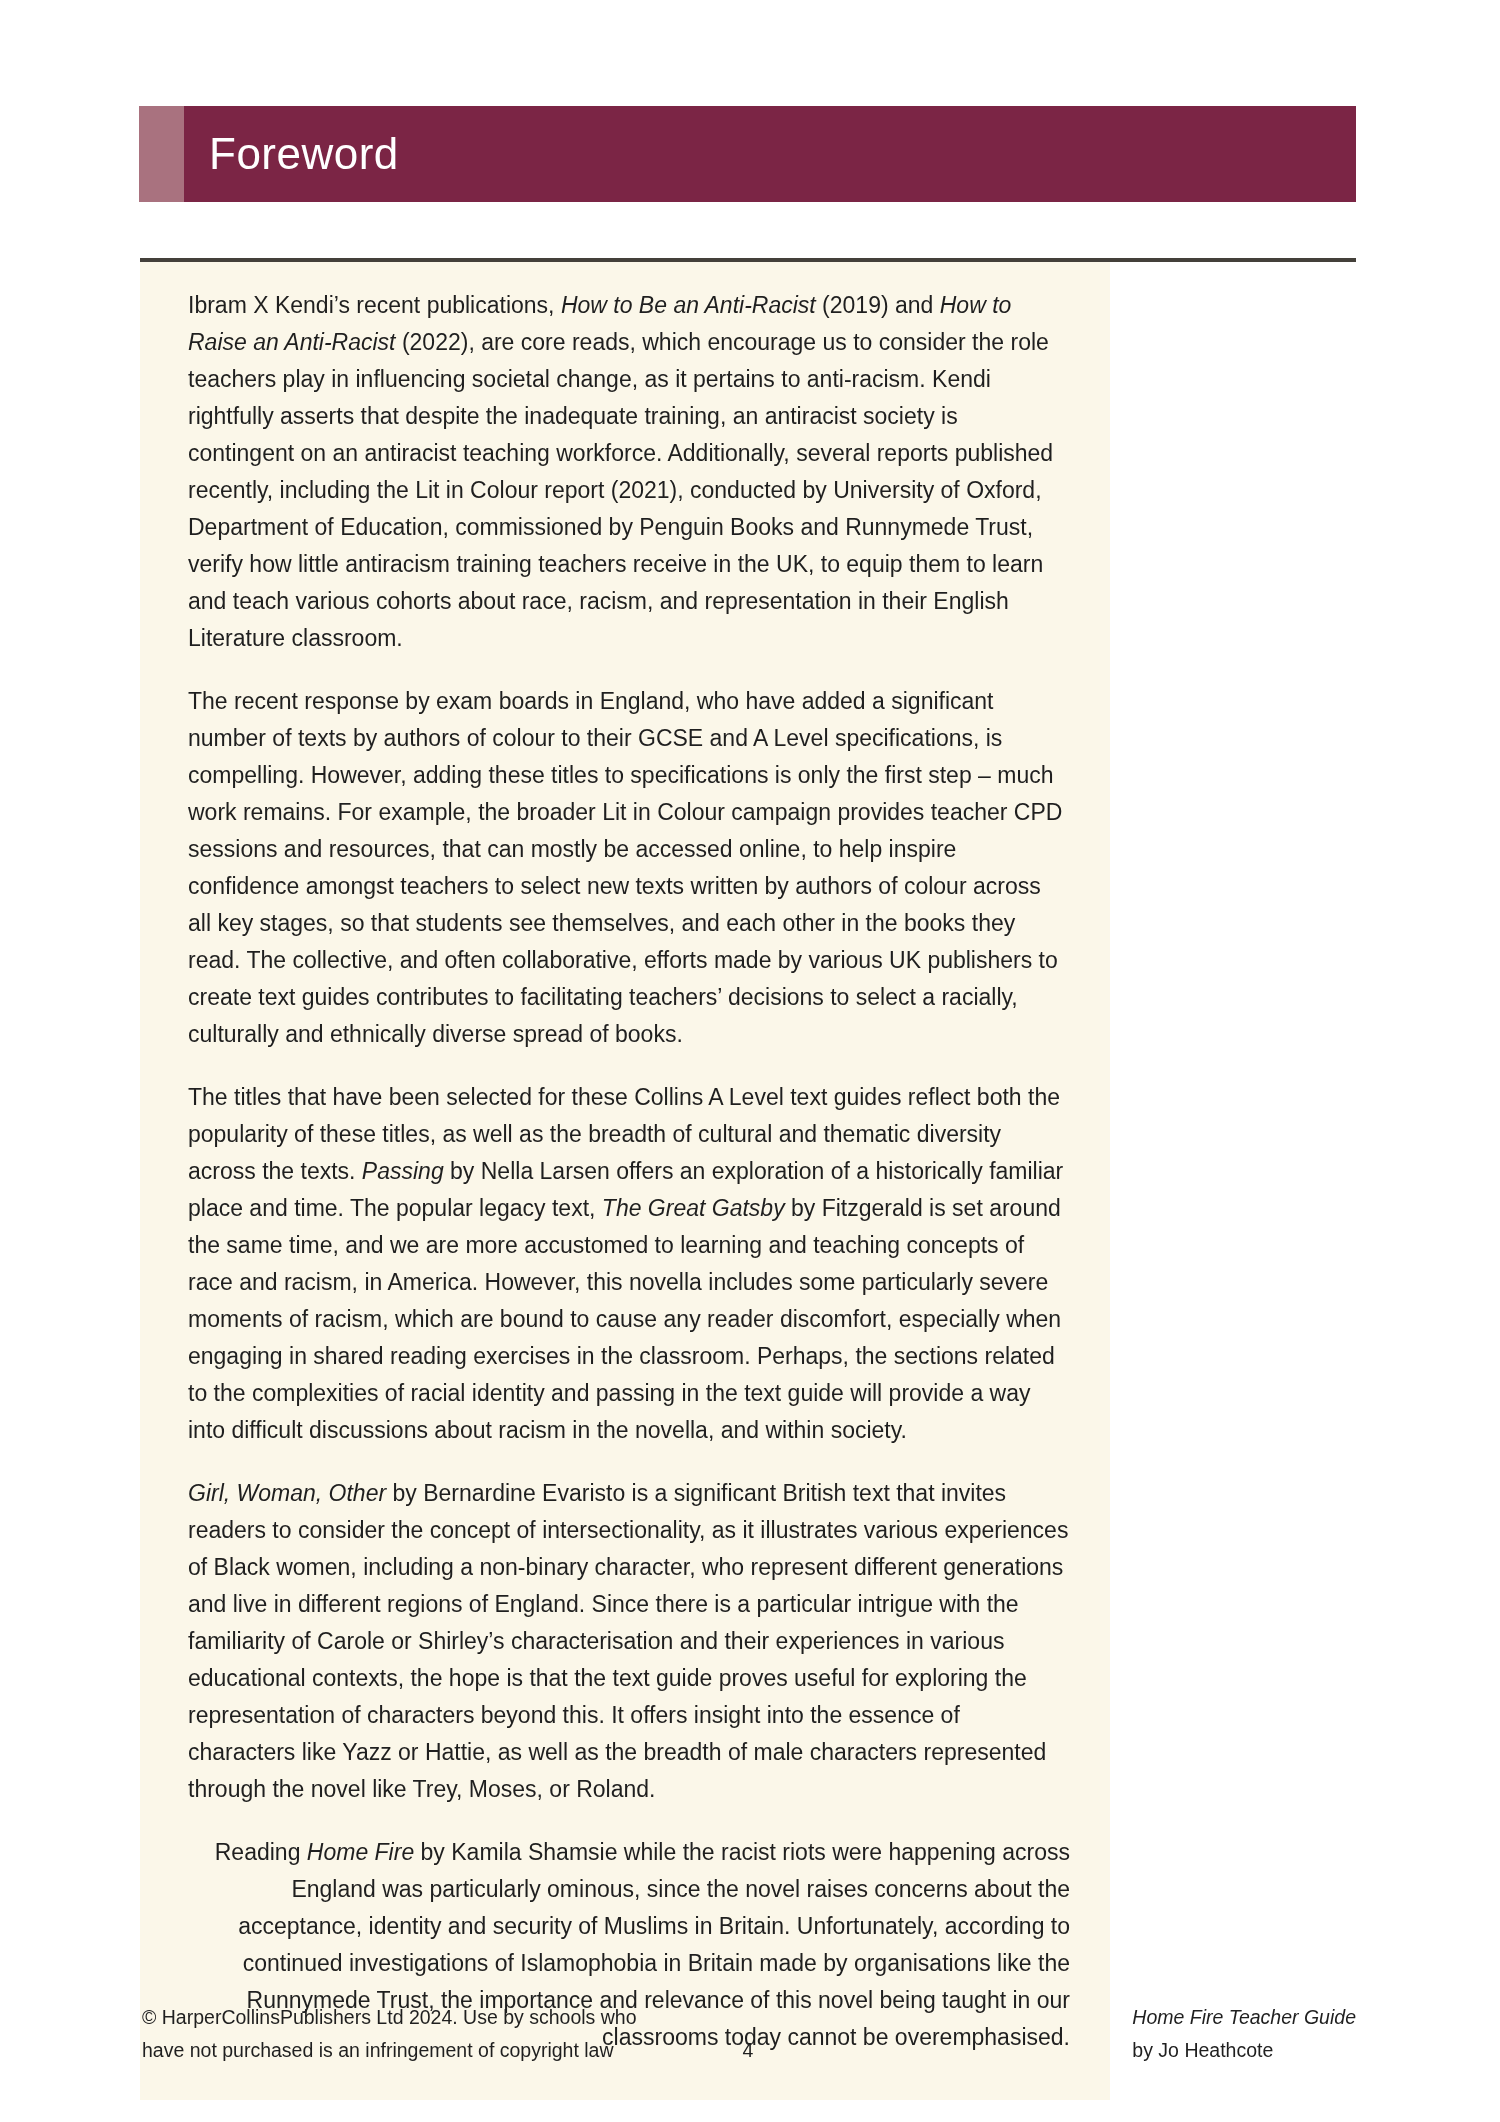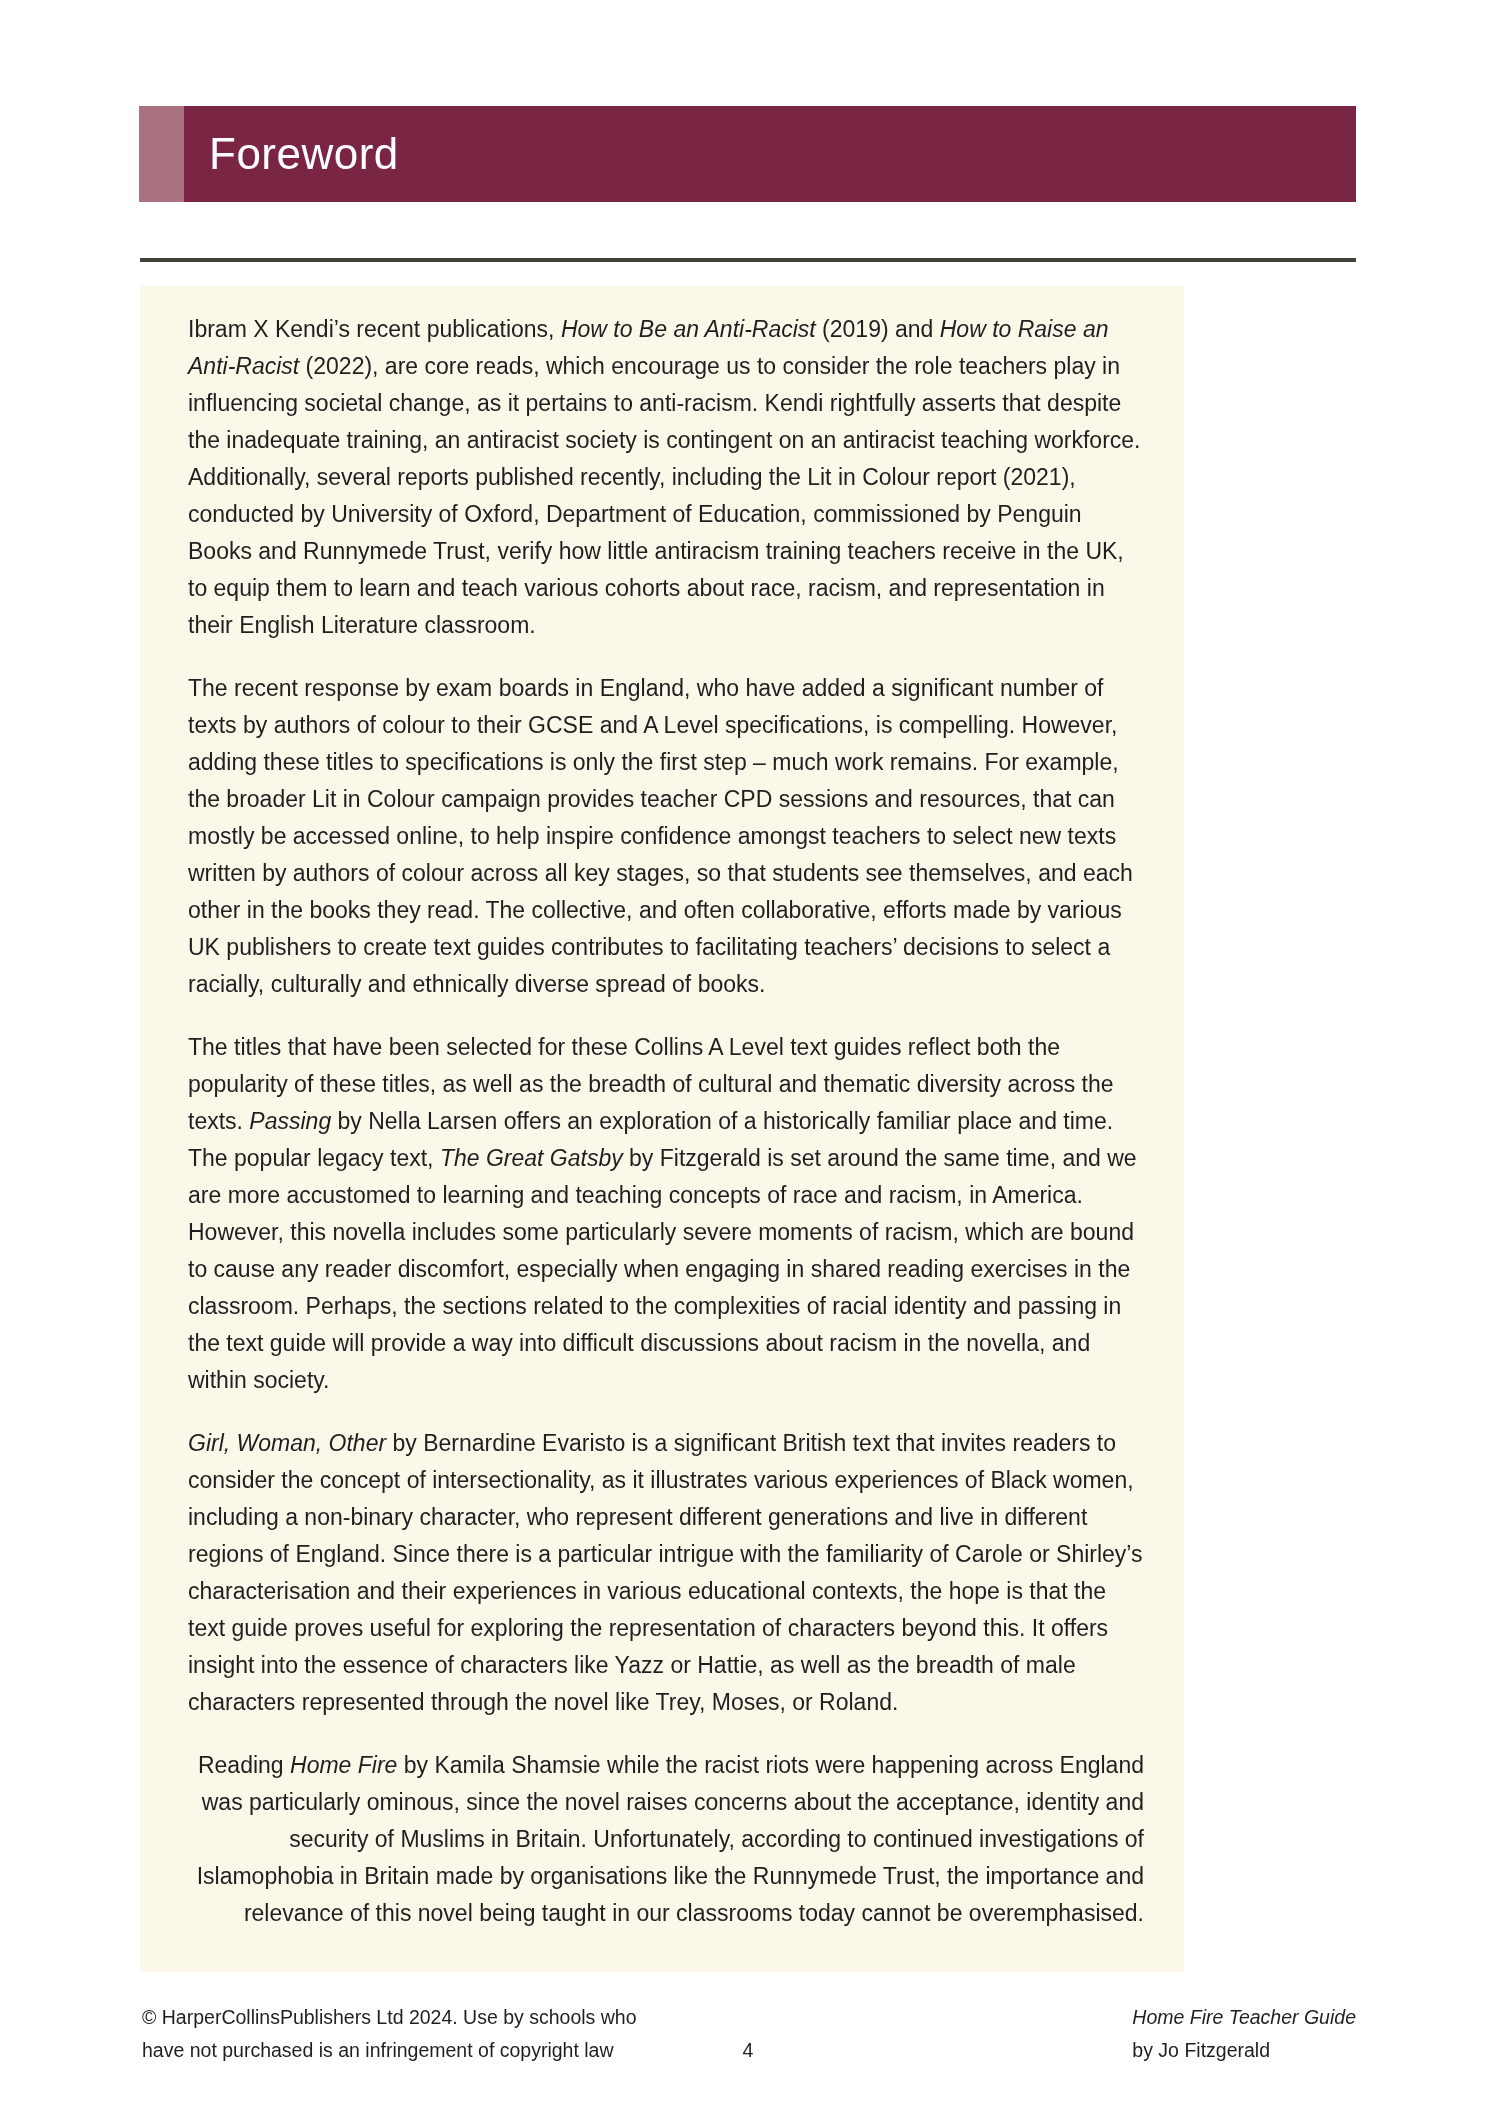--- a/index.html
+++ b/index.html
@@ -35,25 +35,24 @@
     color:var(--banner-text);
     letter-spacing:0.5px;
   }
   .rule{
     position:absolute;left:140px;top:258px;
     width:1216px;height:4px;
     background:var(--rule);
   }
   .content{
     position:absolute;left:140px;top:262px;
-    width:1044px;min-height:1686px;
+    width:970px;min-height:1686px;
     box-sizing:border-box;
     background:var(--content-bg);
-    padding:25px 40px 22px 48px;
-    margin-top:24px;
+    padding:25px 40px 44px 48px;
   }
   .content p{
     margin:0 0 26px 0;
     font-size:23px;
     line-height:37px;
   }
   .content p:last-child{margin-bottom:0;text-align:right;}
   .content em{font-style:italic;}
   .page-footer{
     position:absolute;left:140px;top:1985px;
@@ -88,15 +87,15 @@
   </main>
 
 <footer class="page-footer">
   <div class="footer-left">
     <div>© HarperCollinsPublishers Ltd 2024. Use by schools who</div>
     <div>have not purchased is an infringement of copyright law</div>
   </div>
   <div class="footer-page-num">4</div>
   <div class="footer-right">
     <div class="doc-title">Home Fire Teacher Guide</div>
-    <div>by Jo Fitzgerald</div>
+    <div>by Jo Heathcote</div>
   </div>
 </footer>
 
 </body></html>

